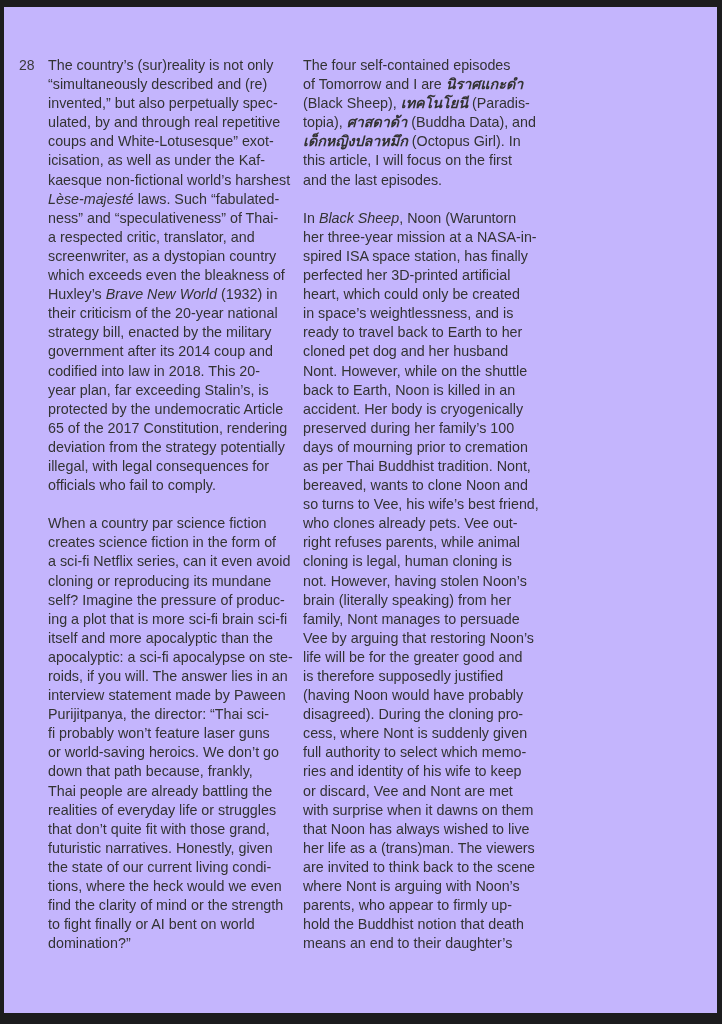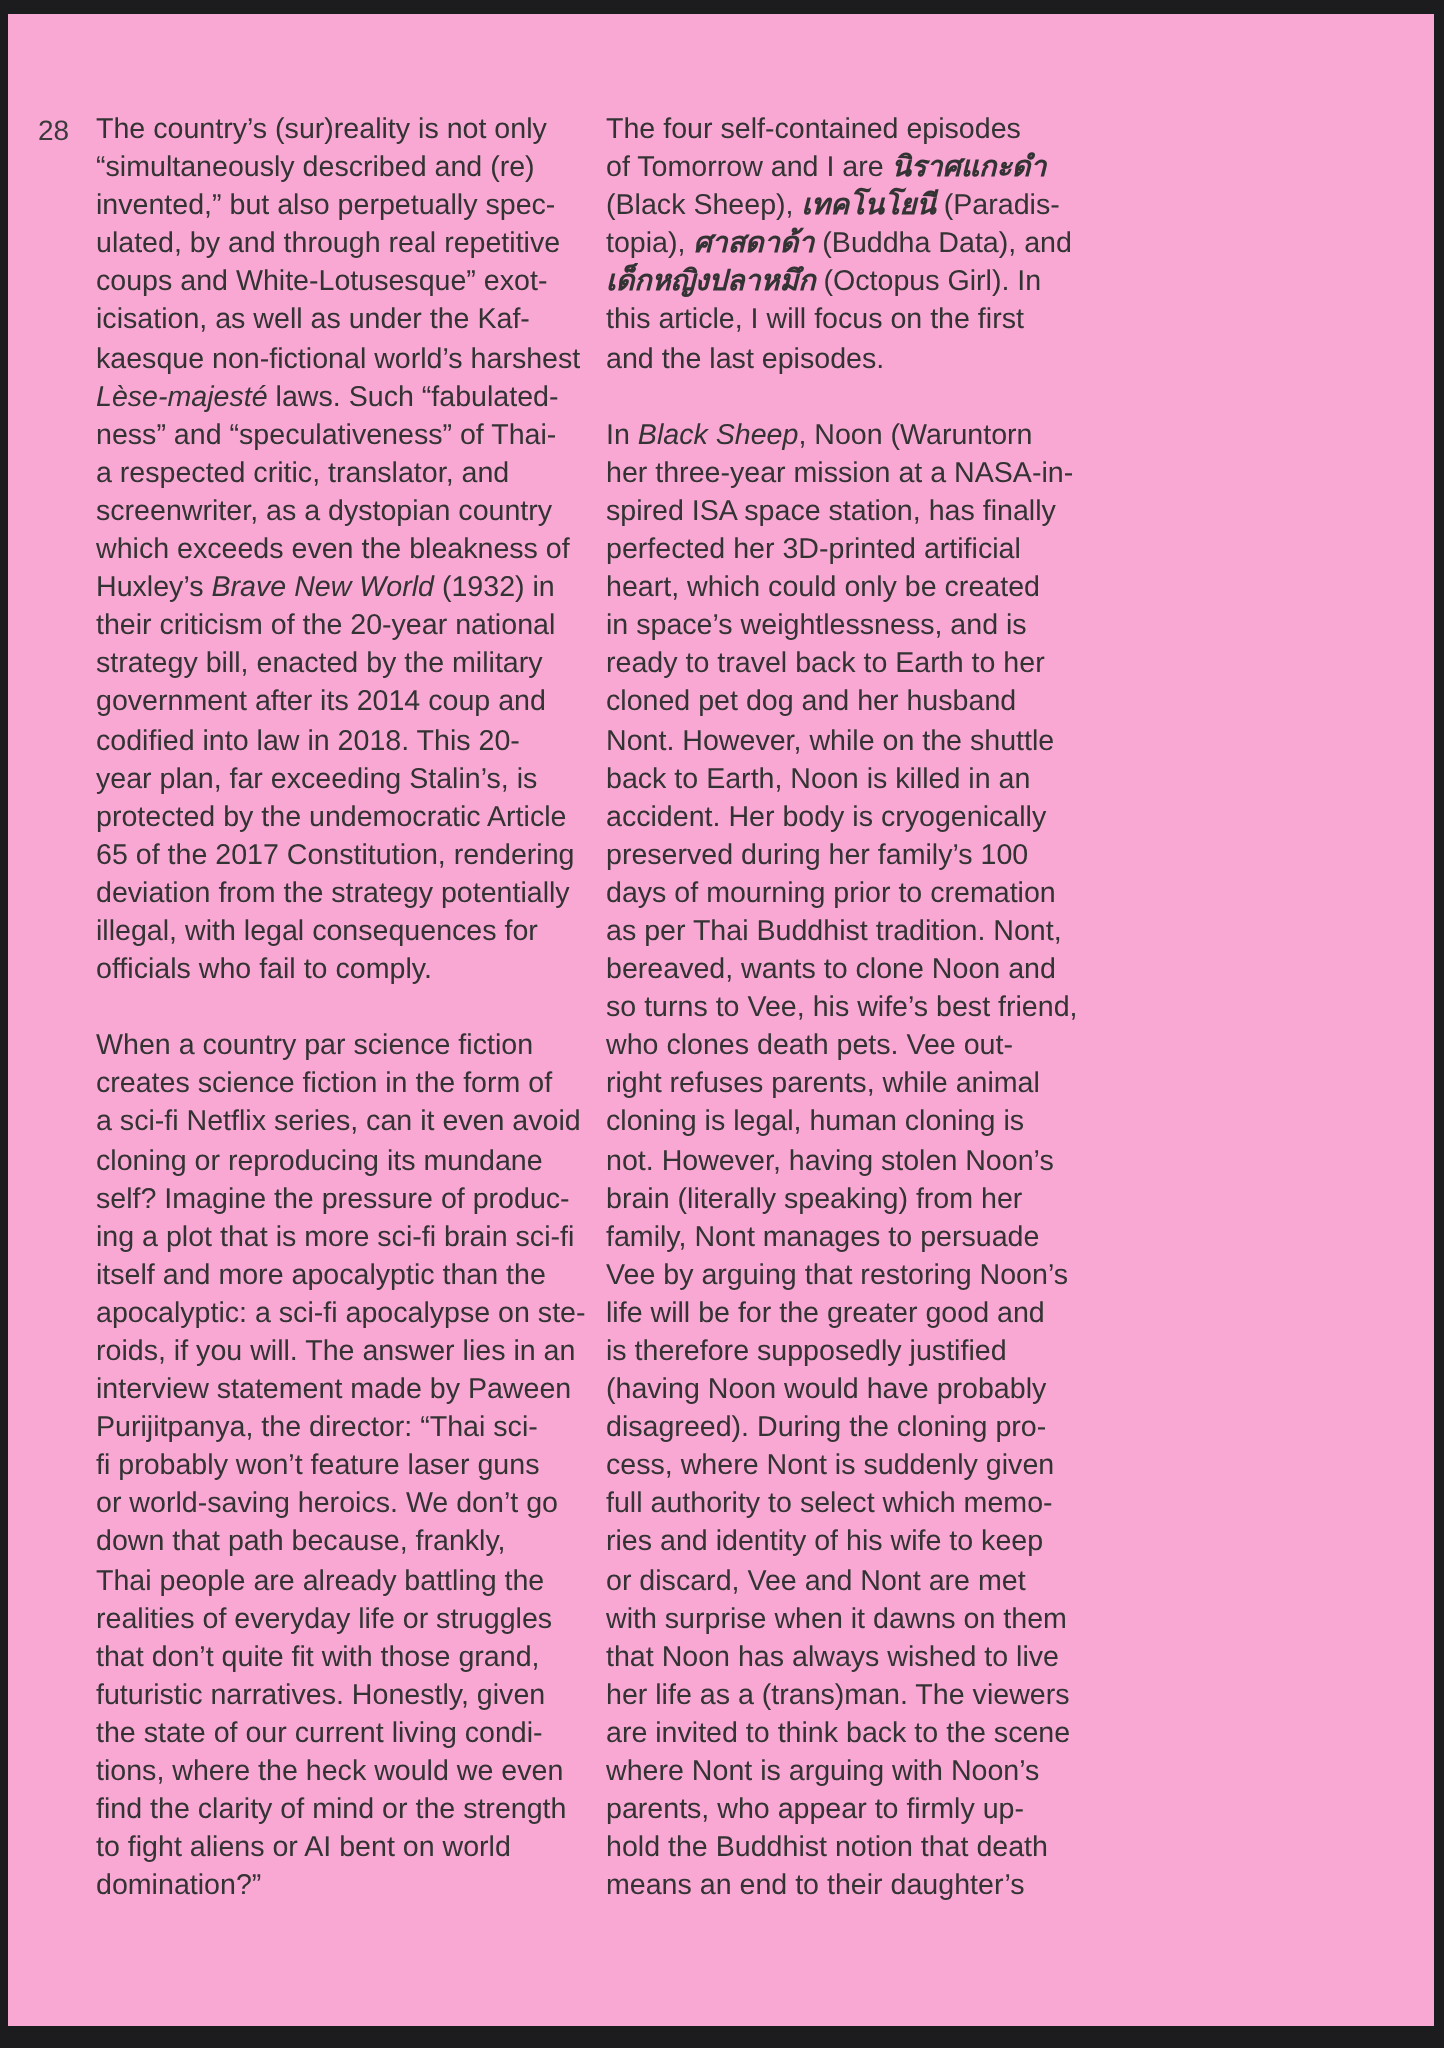--- a/index.html
+++ b/index.html
@@ -6,21 +6,21 @@
   body {
     width: 722px; height: 1024px;
     background: #1c1c1e;
     position: relative;
     overflow: hidden;
   }
   .page {
     position: absolute;
     left: 4px; top: 7px;
     width: 713px; height: 1006px;
-    background: #f9a8d4;
+    background: #c4b5fd;
   }
   .page-number {
     position: absolute;
     left: 15px; top: 49px;
     font-family: "Liberation Sans", sans-serif;
     font-size: 14px;
     line-height: 19.1px;
     color: #3a3a3a;
   }
   .column {
@@ -84,21 +84,21 @@
         <span class="line">fi probably won’t feature laser guns</span>
         <span class="line">or world-saving heroics. We don’t go</span>
         <span class="line">down that path because, frankly,</span>
         <span class="line">Thai people are already battling the</span>
         <span class="line">realities of everyday life or struggles</span>
         <span class="line">that don’t quite fit with those grand,</span>
         <span class="line">futuristic narratives. Honestly, given</span>
         <span class="line">the state of our current living condi-</span>
         <span class="line">tions, where the heck would we even</span>
         <span class="line">find the clarity of mind or the strength</span>
-        <span class="line">to fight aliens or AI bent on world</span>
+        <span class="line">to fight finally or AI bent on world</span>
         <span class="line">domination?”</span>
       </div>
     </div>
   <div class="column col-right">
       <div>
         <span class="line">The four self-contained episodes</span>
         <span class="line"><span>of Tomorrow and I are </span><span class="thai">นิราศแกะดำ</span></span>
         <span class="line"><span>(Black Sheep), </span><span class="thai">เทคโนโยนี</span><span> (Paradis-</span></span>
         <span class="line"><span>topia), </span><span class="thai">ศาสดาด้า</span><span> (Buddha Data), and</span></span>
         <span class="line"><span class="thai">เด็กหญิงปลาหมึก</span><span> (Octopus Girl). In</span></span>
@@ -116,21 +116,21 @@
         <span class="line">ready to travel back to Earth to her</span>
         <span class="line">cloned pet dog and her husband</span>
         <span class="line">Nont. However, while on the shuttle</span>
         <span class="line">back to Earth, Noon is killed in an</span>
         <span class="line">accident. Her body is cryogenically</span>
         <span class="line">preserved during her family’s 100</span>
         <span class="line">days of mourning prior to cremation</span>
         <span class="line">as per Thai Buddhist tradition. Nont,</span>
         <span class="line">bereaved, wants to clone Noon and</span>
         <span class="line">so turns to Vee, his wife’s best friend,</span>
-        <span class="line">who clones death pets. Vee out-</span>
+        <span class="line">who clones already pets. Vee out-</span>
         <span class="line">right refuses parents, while animal</span>
         <span class="line">cloning is legal, human cloning is</span>
         <span class="line">not. However, having stolen Noon’s</span>
         <span class="line">brain (literally speaking) from her</span>
         <span class="line">family, Nont manages to persuade</span>
         <span class="line">Vee by arguing that restoring Noon’s</span>
         <span class="line">life will be for the greater good and</span>
         <span class="line">is therefore supposedly justified</span>
         <span class="line">(having Noon would have probably</span>
         <span class="line">disagreed). During the cloning pro-</span>

